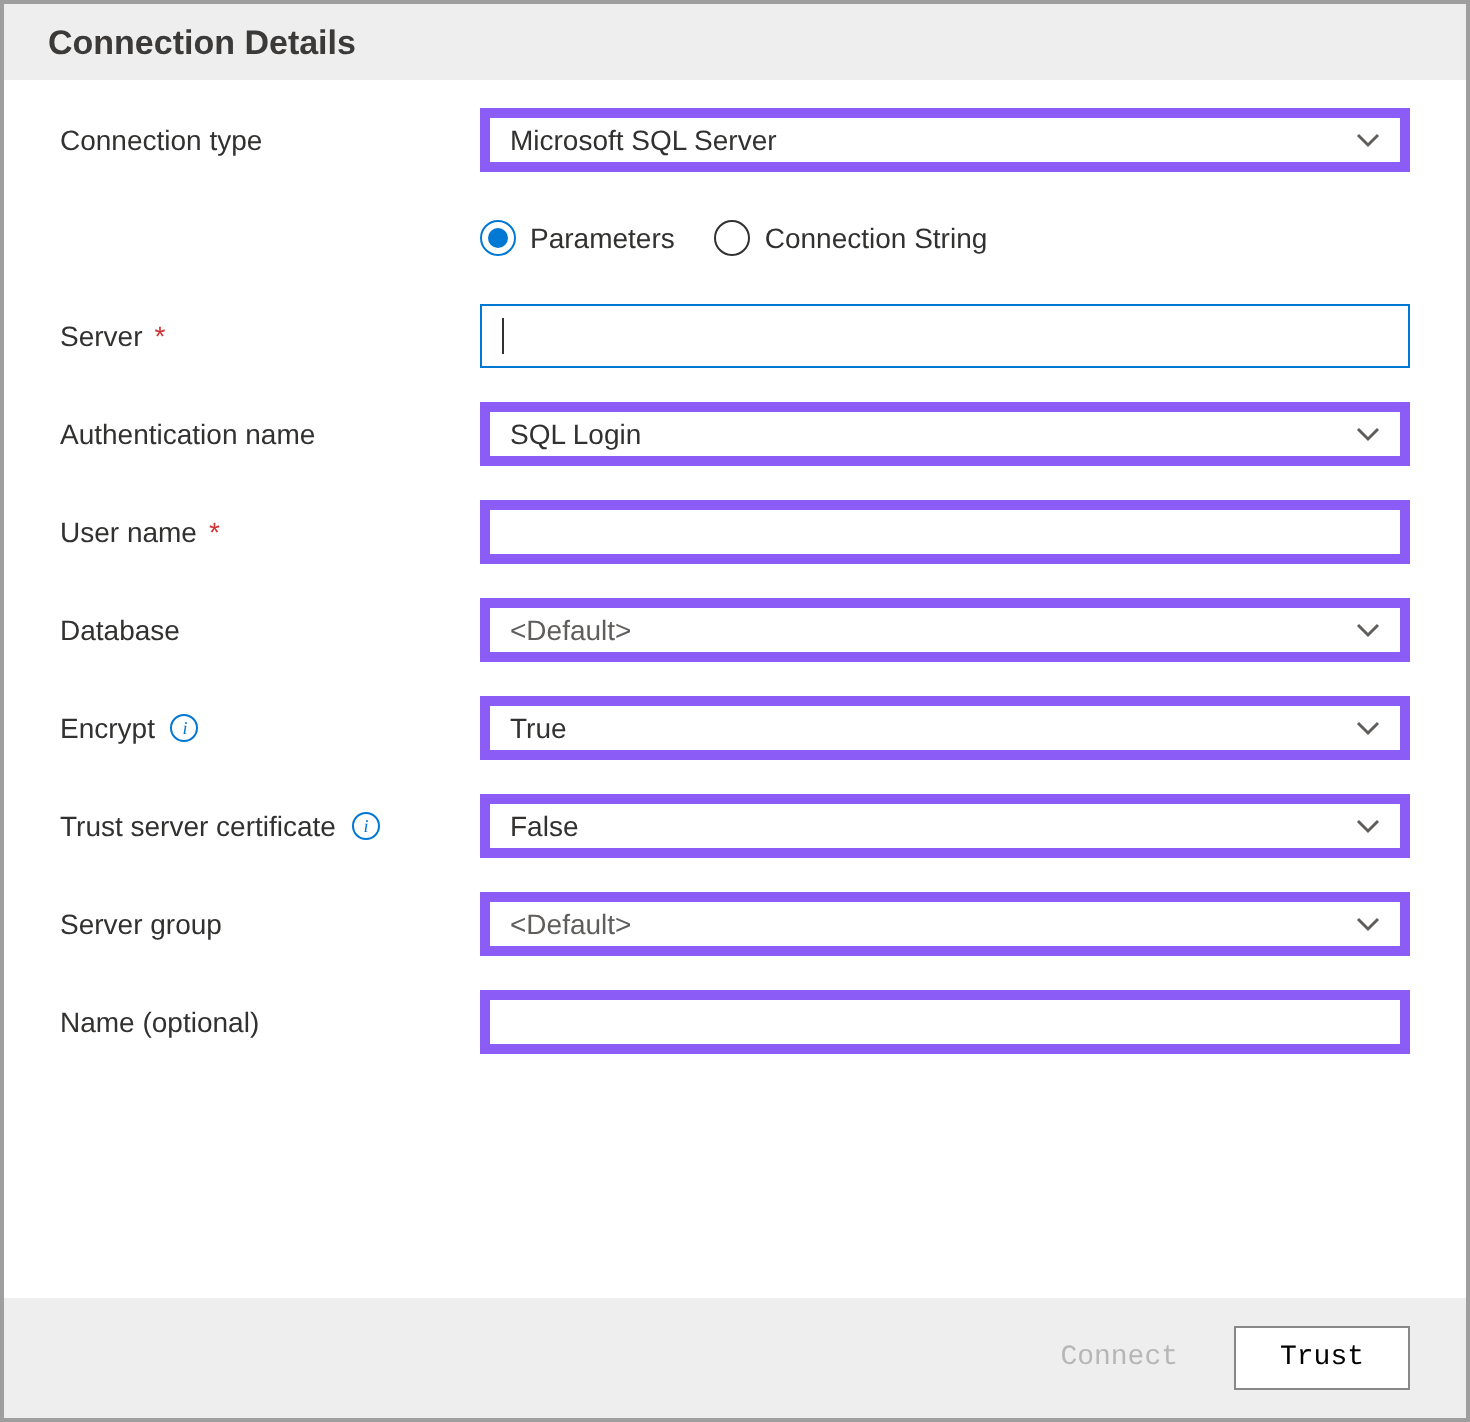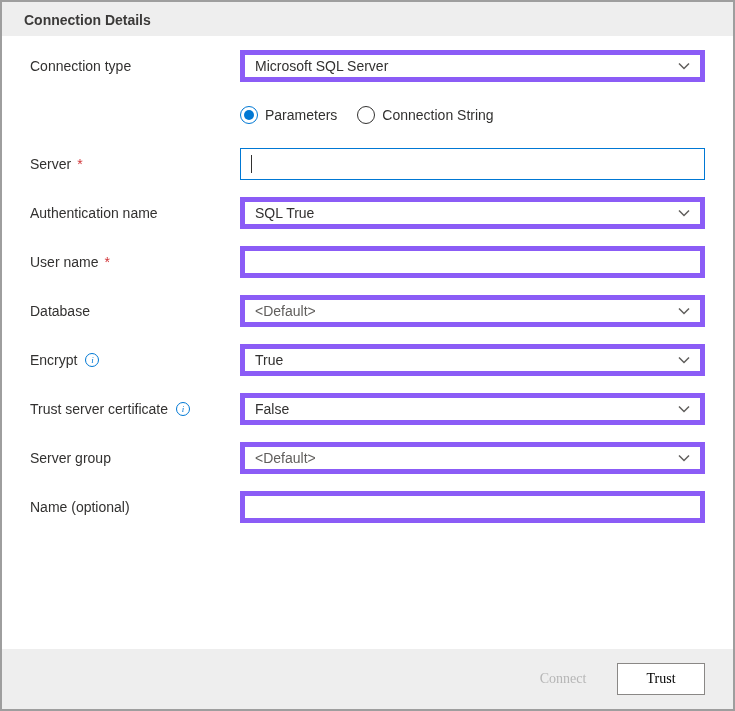--- a/index.html
+++ b/index.html
@@ -12,21 +12,21 @@
     height: 711px;
     border: 2px solid #9e9e9e;
     display: flex;
     flex-direction: column;
   }
   .header {
     background: #eeeeee;
     padding: 10px 22px 8px 22px;
   }
   .header h1 {
-    font-size: 14px;
+    font-size: 17px;
     font-weight: 600;
     color: #3b3a39;
   }
   .form-body {
     flex: 1;
     padding: 14px 28px 0 28px;
     overflow: hidden;
   }
   .row {
     display: flex;
@@ -148,21 +148,21 @@
     display: flex;
     justify-content: flex-end;
     gap: 10px;
   }
   .btn {
     min-width: 88px;
     height: 32px;
     border: 1px solid #8a8886;
     background: #fff;
     font-size: 14px;
-    font-family: Liberation Serif, serif;
+    font-family: Liberation Mono, monospace;
     padding: 0 18px;
     cursor: pointer;
     display: inline-flex;
     align-items: center;
     justify-content: center;
   }
   .btn.disabled {
     border: none;
     background: transparent;
     color: #b6b6b6;
@@ -220,21 +220,21 @@
         <span class="caret"></span>
         <input class="raw" type="text" value="" style="">
       </div>
     </div>
   </div>
 
   <div class="row">
     <div class="label-col">Authentication name</div>
     <div class="input-col">
       <div class="select">
-        <span>SQL True</span>
+        <span>SQL Login</span>
         <span class="chevron">
             <svg viewBox="0 0 12 12">
               <path d="M1 3.5 L6 8.5 L11 3.5"></path>
             </svg>
           </span>
       </div>
     </div>
   </div>
 
   <div class="row">

